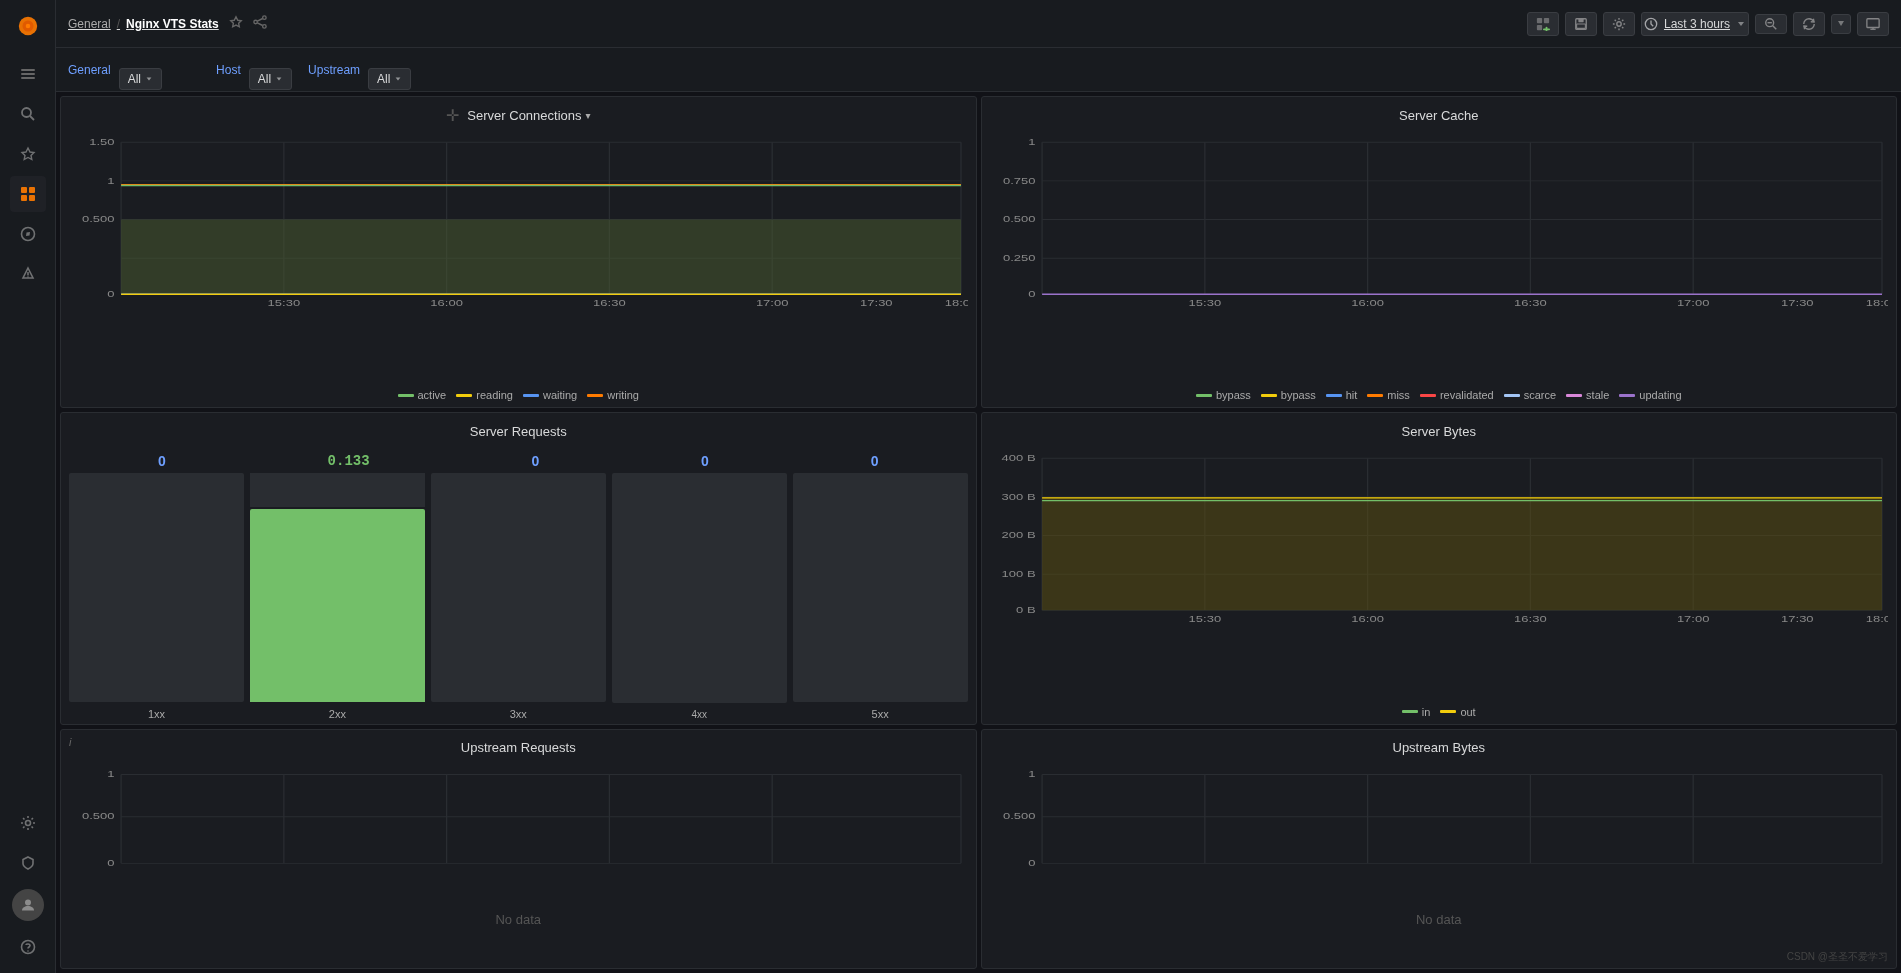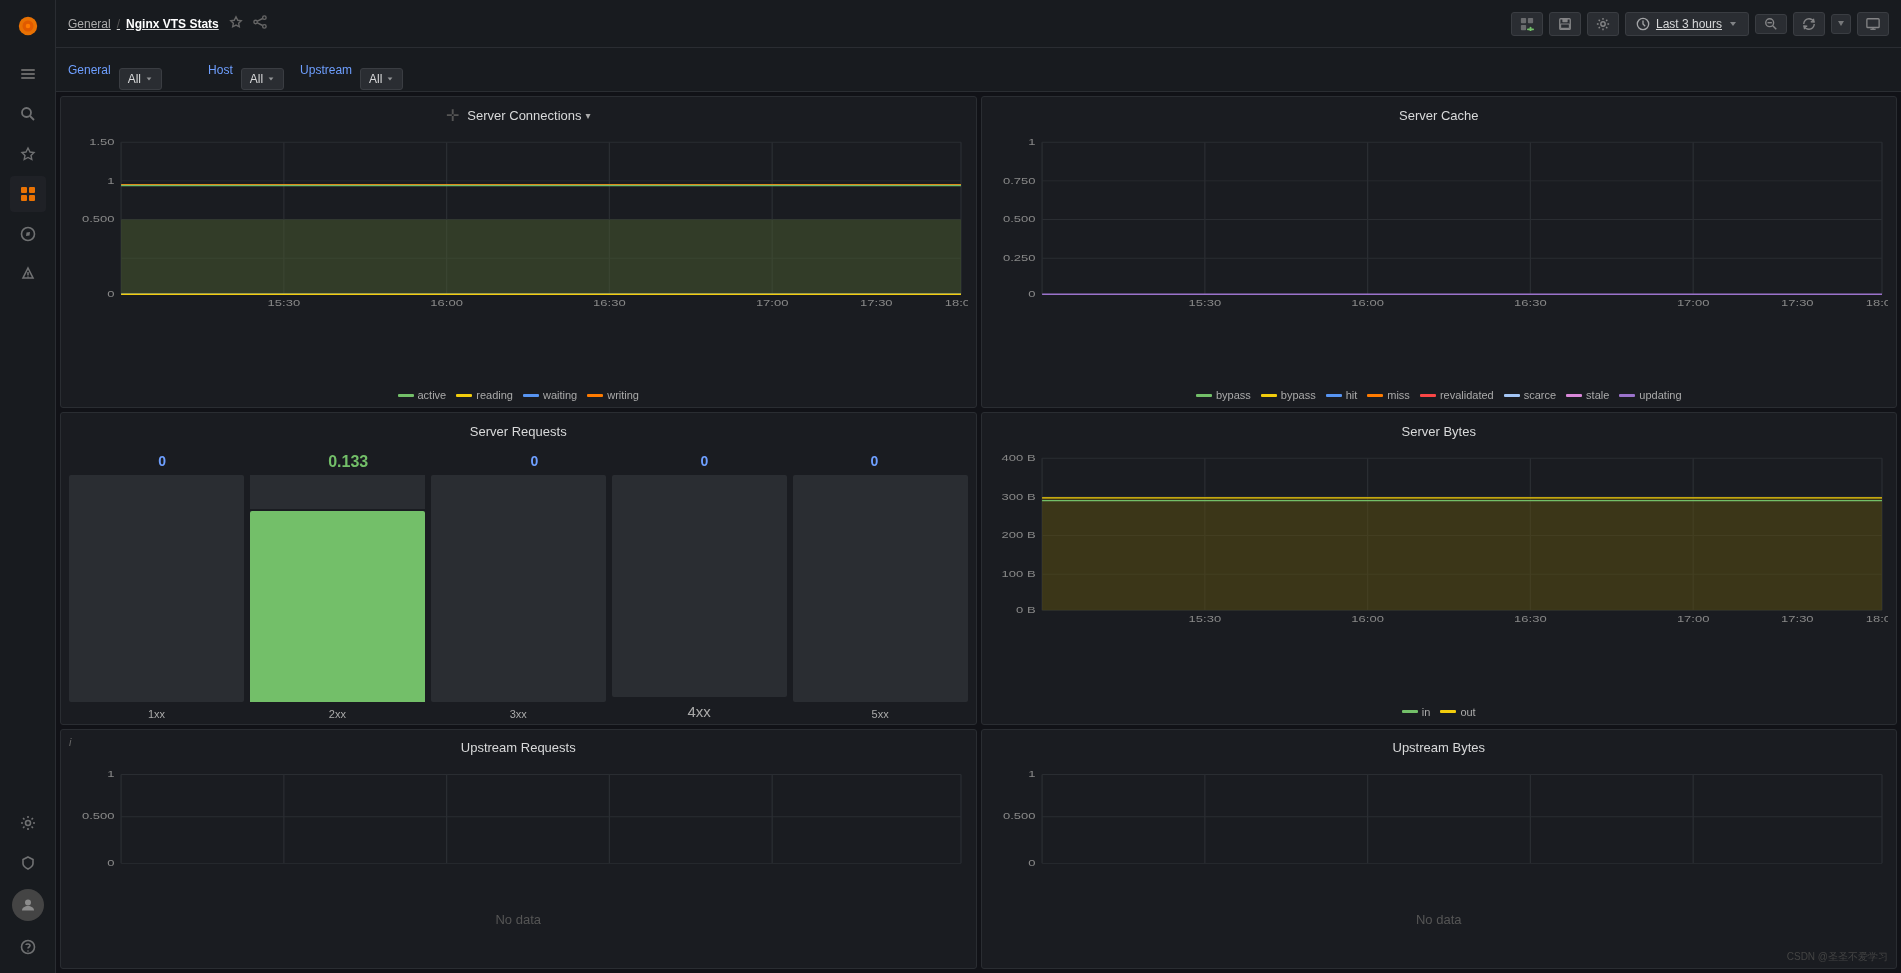--- a/index.html
+++ b/index.html
@@ -72,21 +72,21 @@
       font-size: 12px;
       display: flex;
       align-items: center;
       gap: 4px;
     }
     .time-picker {
       background: #2a2d32;
       border: 1px solid #3a3d42;
       border-radius: 3px;
       color: #d8d9da;
-      padding: 4px 10px;
+      padding: 4px 2px;
       cursor: pointer;
       font-size: 12px;
       display: flex;
       align-items: center;
       gap: 6px;
     }
     .filter-bar {
       height: 44px;
       background: #181b1f;
       display: flex;
@@ -359,21 +359,21 @@
   </div>
 
   <div class="filter-bar">
     <span class="filter-label">General</span>
     <div class="filter-select">
       <span>All</span>
       <svg width="8" height="8" viewBox="0 0 10 10" fill="currentColor" opacity="0.6">
           <polygon points="2,3 8,3 5,7"></polygon>
         </svg>
     </div>
-    <span class="filter-label" style="padding-left:38px;">Host</span>
+    <span class="filter-label" style="margin-left:8px;padding-left:38px;">Host</span>
     <div class="filter-select">
       <span>All</span>
       <svg width="8" height="8" viewBox="0 0 10 10" fill="currentColor" opacity="0.6">
           <polygon points="2,3 8,3 5,7"></polygon>
         </svg>
     </div>
     <span class="filter-label" style="margin-left:8px;">Upstream</span>
     <div class="filter-select">
       <span>All</span>
       <svg width="8" height="8" viewBox="0 0 10 10" fill="currentColor" opacity="0.6">
@@ -521,21 +521,21 @@
     </div>
 
     <div class="panel">
       <div class="panel-header">
         <span>Server Requests</span>
       </div>
       <div class="panel-body" style="display:flex; flex-direction: column; padding: 0;">
 
         <div style="display:flex; justify-content:space-around; padding: 8px 16px 0;">
           <span style="color:#6e9fff; font-size:14px; font-weight:600;">0</span>
-          <span style="color:#73bf69; font-size:16px; font-weight:600;">0.133</span>
+          <span style="color:#73bf69; font-size:14px; font-weight:600;font-family:Liberation Mono, monospace;">0.133</span>
           <span style="color:#6e9fff; font-size:14px; font-weight:600;">0</span>
           <span style="color:#6e9fff; font-size:14px; font-weight:600;">0</span>
           <span style="color:#6e9fff; font-size:14px; font-weight:600;">0</span>
         </div>
 
         <div style="display:flex; align-items:flex-end; justify-content:space-around; flex:1; padding: 4px 8px; gap: 6px; min-height: 150px;">
           <div style="flex:1; display:flex; flex-direction:column; align-items:stretch; height:100%; gap:2px;">
             <div style="flex:1; background:#2a2d32; border-radius:2px;"></div>
             <div style="text-align:center; color:#aaa; font-size:11px; padding-top:4px;">1xx</div>
           </div>
@@ -543,21 +543,21 @@
             <div style="flex:0.15; background:#2a2d32;"></div>
             <div style="flex:0.85; background:#73bf69; border-radius:2px 2px 0 0;"></div>
             <div style="text-align:center; color:#aaa; font-size:11px; padding-top:4px;">2xx</div>
           </div>
           <div style="flex:1; display:flex; flex-direction:column; align-items:stretch; height:100%; gap:2px;">
             <div style="flex:1; background:#2a2d32; border-radius:2px;"></div>
             <div style="text-align:center; color:#aaa; font-size:11px; padding-top:4px;">3xx</div>
           </div>
           <div style="flex:1; display:flex; flex-direction:column; align-items:stretch; height:100%; gap:2px;">
             <div style="flex:1; background:#2a2d32; border-radius:2px;"></div>
-            <div style="text-align:center; color:#aaa; font-size:15px; padding-top:4px;">4xx</div>
+            <div style="text-align:center; color:#aaa; font-size:10px; padding-top:4px;">4xx</div>
           </div>
           <div style="flex:1; display:flex; flex-direction:column; align-items:stretch; height:100%; gap:2px;">
             <div style="flex:1; background:#2a2d32; border-radius:2px;"></div>
             <div style="text-align:center; color:#aaa; font-size:11px; padding-top:4px;">5xx</div>
           </div>
         </div>
       </div>
     </div>
 
     <div class="panel">

